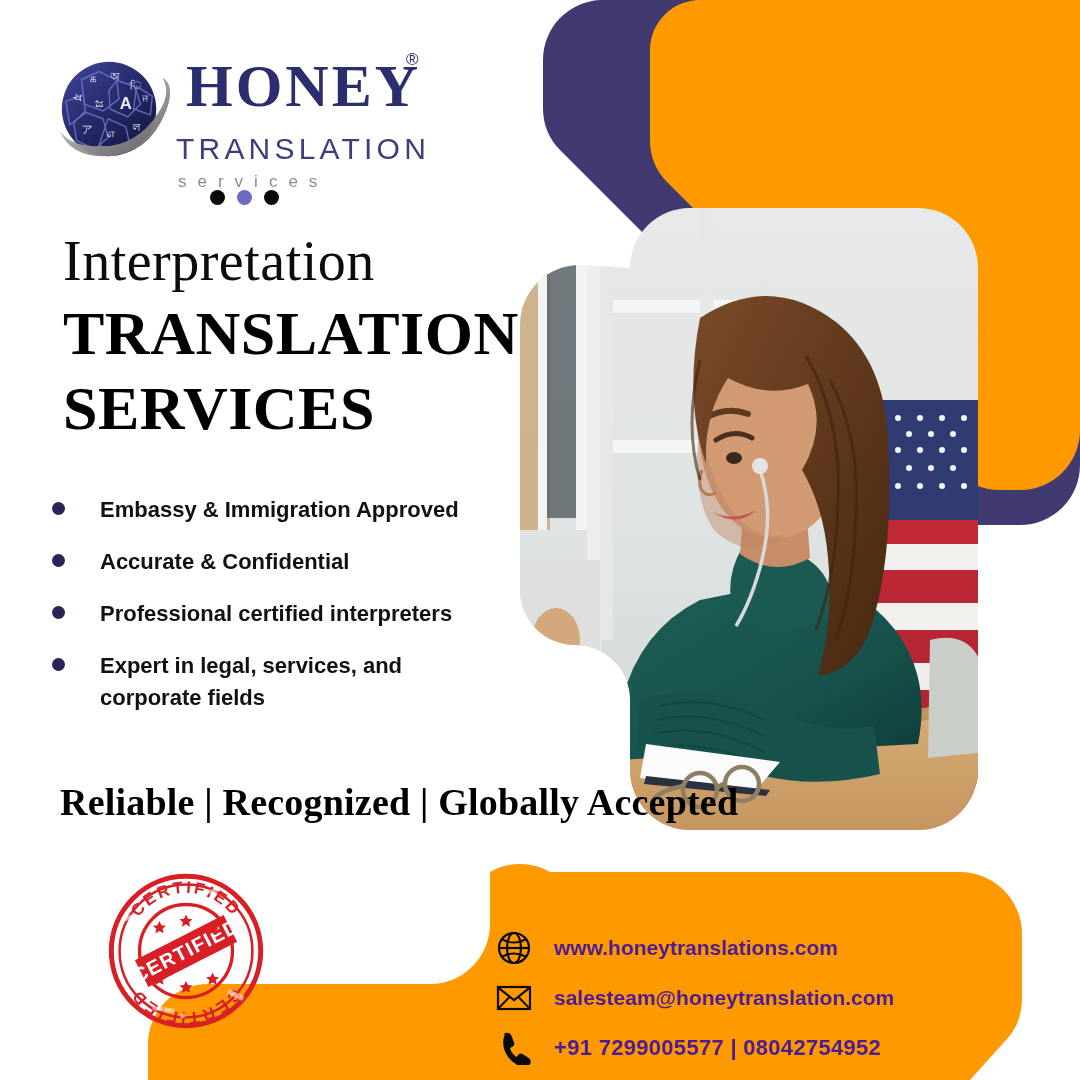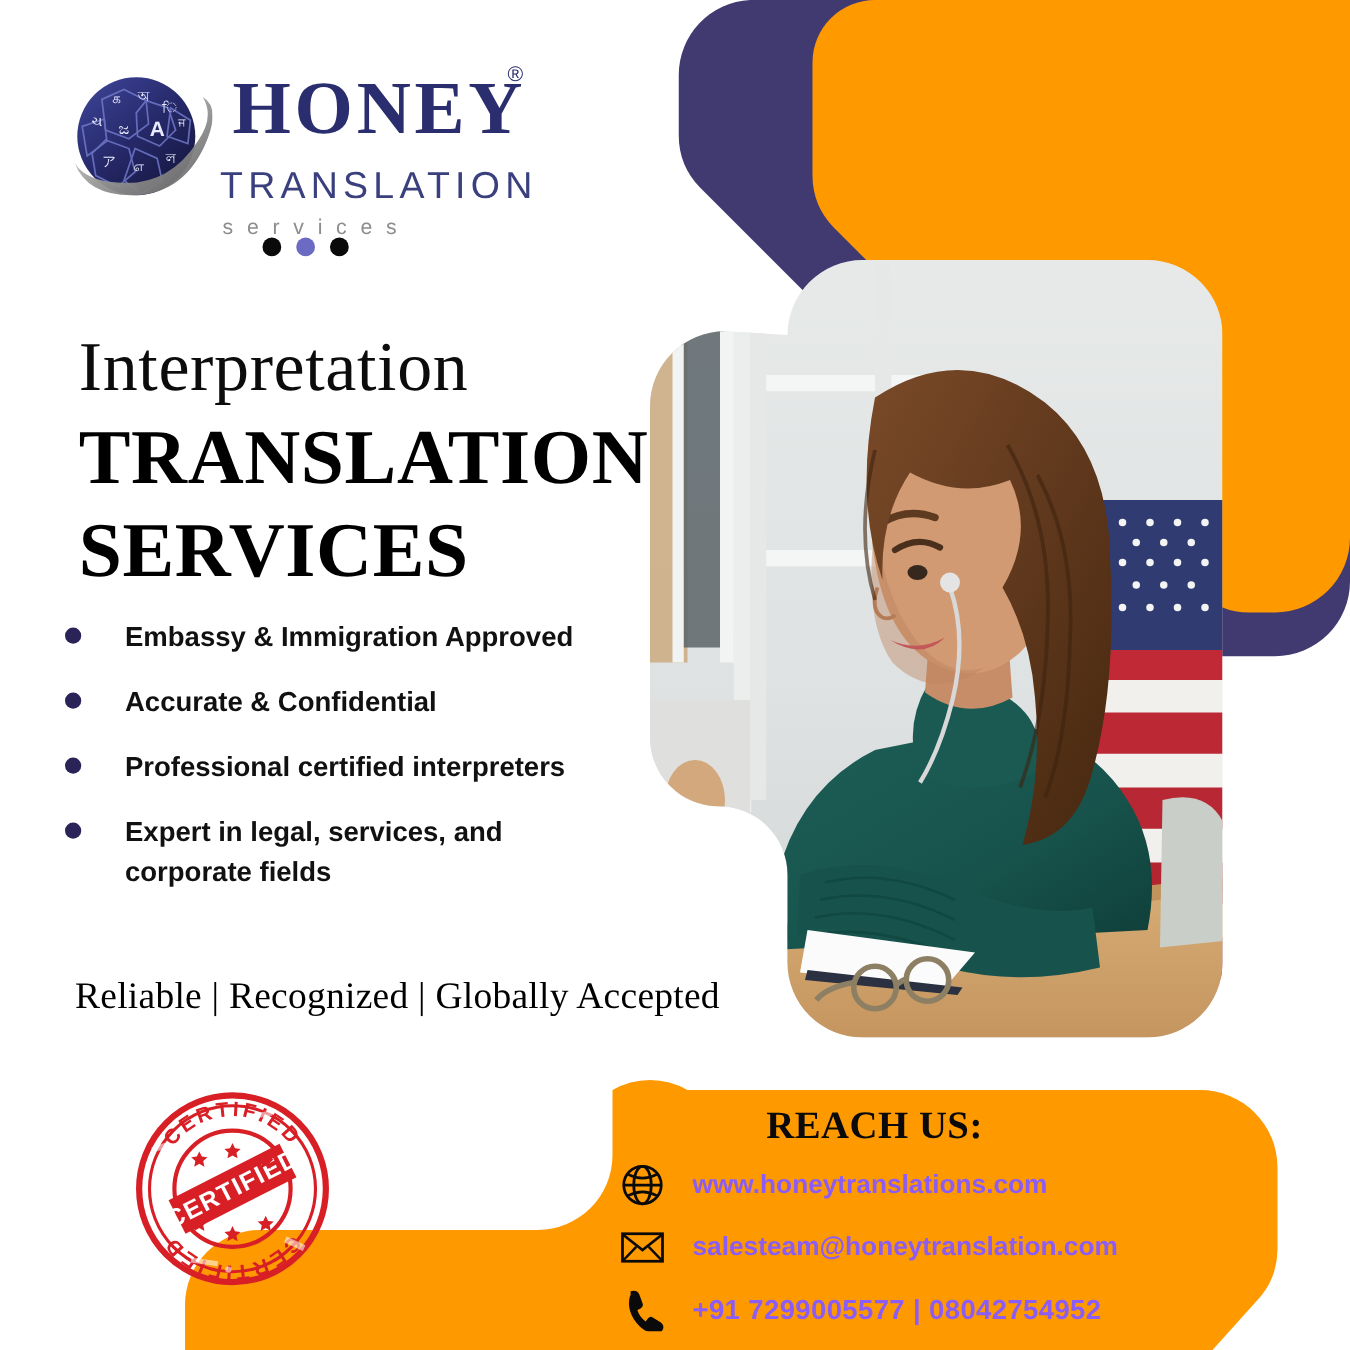--- a/index.html
+++ b/index.html
@@ -98,21 +98,20 @@
     border-radius: 50%;
     display: block;
   }
 
   
   .headline {
     position: absolute;
     left: 63px;
     top: 232px;
     width: 470px;
-    margin-top: 33px;
   }
   .headline-script {
     font-family: "Liberation Serif", serif;
     font-size: 56px;
     font-weight: 400;
     color: #0c0c0c;
     line-height: 1.05;
     margin: 0;
     letter-spacing: 0.5px;
   }
@@ -157,22 +156,22 @@
     color: #111111;
     line-height: 1.45;
   }
 
   
   .tagline {
     position: absolute;
     left: 60px;
     top: 780px;
     font-family: "Liberation Serif", serif;
-    font-size: 30px;
-    font-weight: 400;
+    font-size: 38px;
+    font-weight: 700;
     color: #000000;
     letter-spacing: 0.2px;
     white-space: nowrap;
   }
 
   
   .stamp {
     position: absolute;
     left: 103px;
     top: 868px;
@@ -207,21 +206,21 @@
     height: 40px;
     display: flex;
     align-items: center;
     justify-content: center;
     margin-right: 18px;
   }
   .contact-text {
     font-family: "Liberation Sans", sans-serif;
     font-size: 21px;
     font-weight: 700;
-    color: #8b5cf6;
+    color: #4c1d95;
     line-height: 1.32;
   }
   .contact-text.phone {
     font-size: 22px;
     letter-spacing: 0.3px;
   }
 </style>
 </head>
 <body>
 
@@ -546,21 +545,20 @@
         <rect x="150" y="150" width="20" height="6" transform="rotate(25 160 153)"></rect>
         <rect x="60" y="168" width="26" height="5" transform="rotate(8 73 170)"></rect>
         <rect x="120" y="26" width="18" height="5" transform="rotate(-10 129 28)"></rect>
         <circle cx="44" cy="140" r="4"></circle>
         <circle cx="166" cy="74" r="3.5"></circle>
         <circle cx="96" cy="178" r="3"></circle>
       </g>
     </g>
   </svg>
 
-  <div class="reach-title">REACH US:</div>
 
   <div class="contact-rows">
 
     <div class="contact-row">
       <span class="contact-icon">
         <svg width="36" height="36" viewBox="0 0 36 36">
           <circle cx="18" cy="18" r="15" fill="none" stroke="#0a0a0a" stroke-width="2.2"></circle>
           <ellipse cx="18" cy="18" rx="7" ry="15" fill="none" stroke="#0a0a0a" stroke-width="2.2"></ellipse>
           <line x1="3" y1="18" x2="33" y2="18" stroke="#0a0a0a" stroke-width="2.2"></line>
           <path d="M6.5 9.5 q 11.5 6 23 0" fill="none" stroke="#0a0a0a" stroke-width="2"></path>

